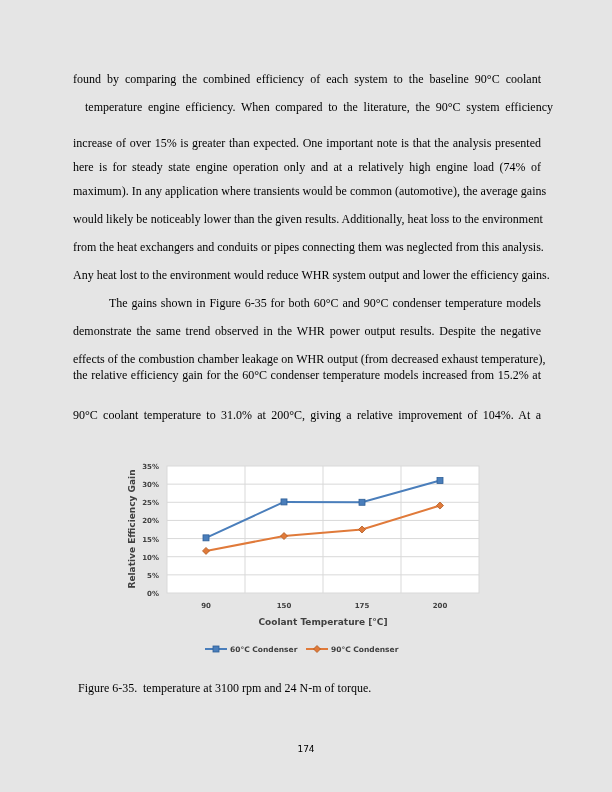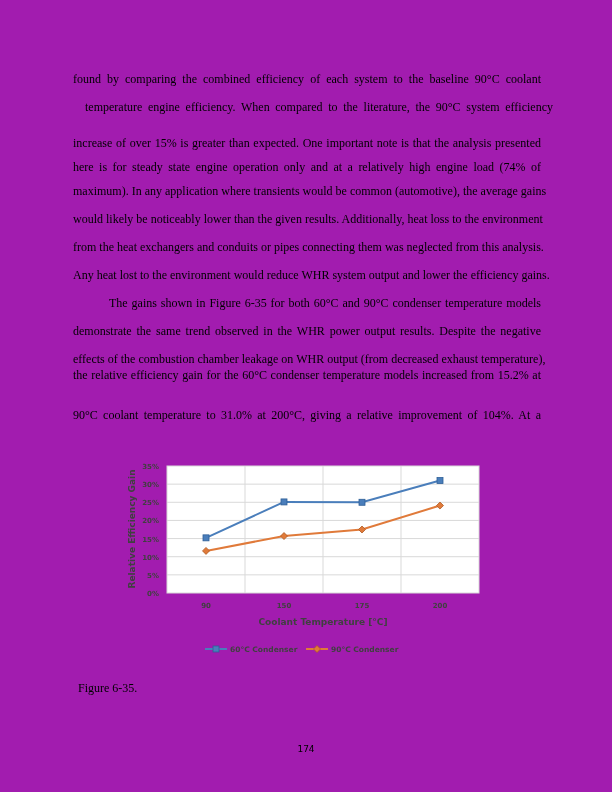--- a/index.html
+++ b/index.html
@@ -1,17 +1,17 @@
 <!DOCTYPE html>
 <html><head>
 <meta charset="utf-8">
 <style>
   html, body { margin:0; padding:0; background:#ffffff; }
   body { width:612px; height:792px; position:relative; overflow:hidden; }
-  .page { position:absolute; left:0; top:0; width:612px; height:792px; background:#a21caf; }
+  .page { position:absolute; left:0; top:0; width:612px; height:792px; background:#e5e5e5; }
   .body-text { position:absolute; left:73px; width:468px; font-family:"Liberation Serif", serif; font-size:12px; color:#000; }
   .line { position:absolute; left:0; width:468px; height:14px; line-height:14px; white-space:nowrap; text-align:justify; text-align-last:justify; }
   .line.last { text-align-last:left; }
   .line.indent { left:36px; width:432px; }
   .caption { position:absolute; left:78px; top:681px; font-family:"Liberation Serif", serif; font-size:12px; color:#000; line-height:14px; }
   .caption .label { position:absolute; left:0; top:0; white-space:nowrap; }
   .caption .text { position:absolute; left:65px; top:0; width:420px; white-space:nowrap; }
   .page-number { position:absolute; left:0; width:612px; top:744px; text-align:center; font-family:"DejaVu Sans", sans-serif; font-size:9px; color:#000; }
   svg text { font-family:"DejaVu Sans", sans-serif; }
   .chart { position:absolute; left:0; top:0; }
@@ -92,17 +92,18 @@
         <text x="230" y="652" font-size="7.5" font-weight="bold" fill="#404040">60°C Condenser</text>
         <line x1="306" x2="328" y1="649" y2="649" stroke="#e07a3a" stroke-width="2"></line>
         <polygon points="317,645.5 320.5,649 317,652.5 313.5,649" fill="#e07a3a" stroke="#b05a22" stroke-width="0.8"></polygon>
         <text x="331" y="652" font-size="7.5" font-weight="bold" fill="#404040">90°C Condenser</text>
       </g>
   </svg>
 
   <div class="caption">
     <span class="label">Figure 6-35.</span>
     <div class="text">
+      <div>temperature at 3100 rpm and 24 N-m of torque.</div>
     </div>
   </div>
 
   <div class="page-number">174</div>
 </div>
 
 </body></html>

